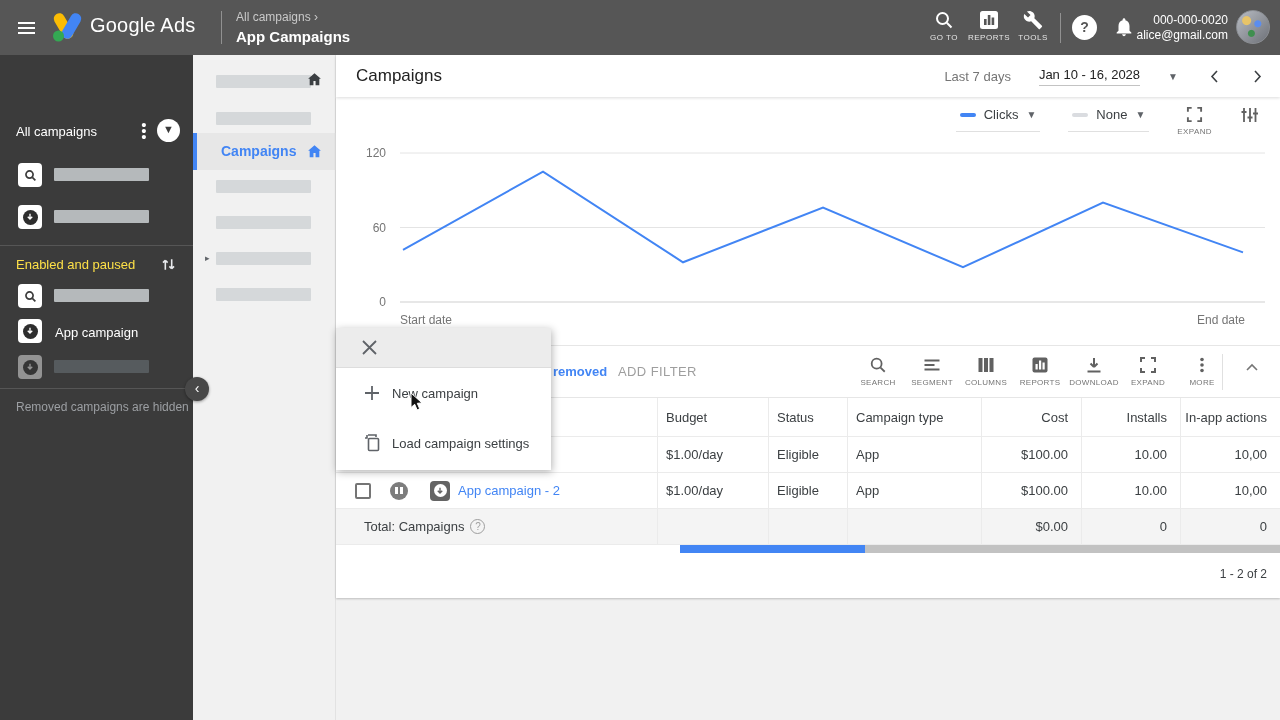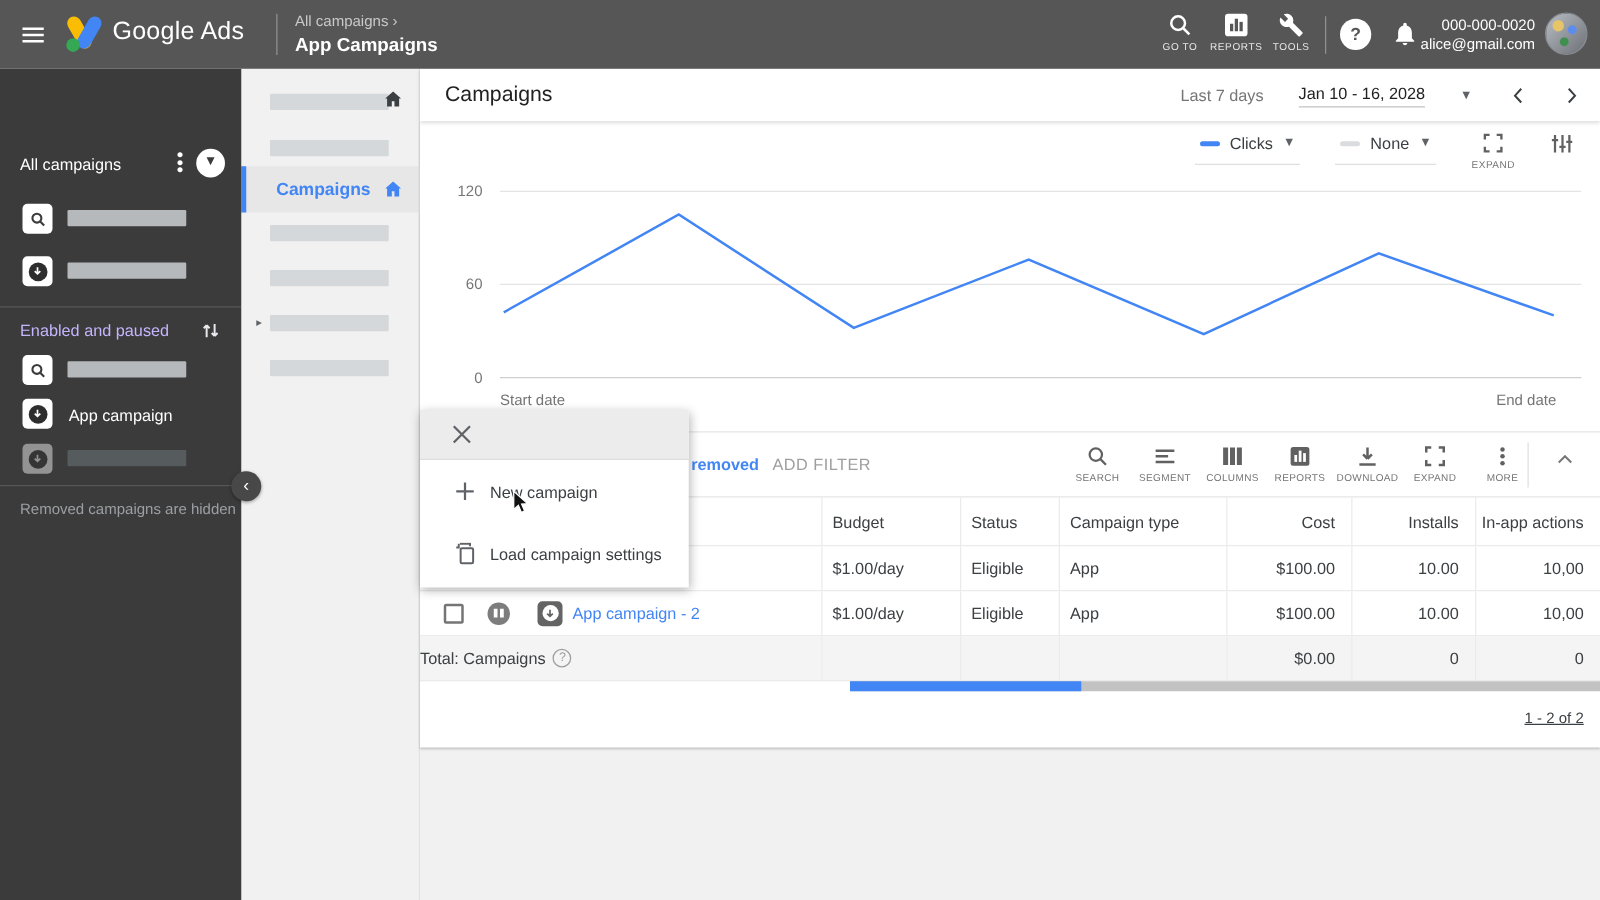--- a/index.html
+++ b/index.html
@@ -35,21 +35,21 @@
   .sd-title { position:absolute; left:16px; top:69px; color:#fff; font-size:13px; }
   .sd-dots { position:absolute; left:139px; top:67px; color:#fff; font-size:15px; letter-spacing:0; cursor:pointer; line-height:6px; width:10px; text-align:center; }
   .sd-dots b { display:block; height:6px; font-weight:400; }
   .sd-circ { position:absolute; left:157px; top:64px; width:23px; height:23px; border-radius:50%; background:#fff; color:#3b3b3b; text-align:center; line-height:21px; font-size:11px; cursor:pointer; }
   .icon-sq { position:absolute; width:24px; height:24px; background:#fff; border-radius:4px; display:flex; align-items:center; justify-content:center; }
   .icon-sq.dim { opacity:.45; }
   .app-dot { width:15px; height:15px; border-radius:50%; background:#2e2e2e; display:flex; align-items:center; justify-content:center; }
   .ph-bar { position:absolute; width:95px; height:13px; background:#b5b9bb; border-radius:1px; }
   .ph-bar.dark { background:#565b5e; }
   .sd-div { position:absolute; left:0; width:193px; height:1px; background:rgba(255,255,255,.14); }
-  .sd-sec { position:absolute; left:16px; top:202px; color:#c4b5fd; font-size:13px; }
+  .sd-sec { position:absolute; left:16px; top:202px; color:#fde047; font-size:13px; }
   .sd-app { position:absolute; left:55px; top:270px; color:#fff; font-size:13px; }
   .sd-note { position:absolute; left:16px; top:345px; color:#9c9fa3; font-size:12px; }
   .collapse-btn { position:absolute; left:185px; top:377px; width:24px; height:24px; border-radius:50%; background:#484848; color:#fff; text-align:center; line-height:22px; font-size:14px; z-index:20; cursor:pointer; box-shadow:0 1px 3px rgba(0,0,0,.4); }
 
   
   .slight { position:absolute; left:193px; top:55px; width:143px; height:665px; background:#f1f1f1; border-right:1px solid #e2e2e2; z-index:4; }
   .ln-bar { position:absolute; left:23px; width:95px; height:13px; background:#d5d8da; border-radius:1px; }
   .ln-sel { position:absolute; left:0; top:78px; width:143px; height:37px; background:#e7e7e7; cursor:pointer; }
   .ln-sel .blue-edge { position:absolute; left:0; top:0; width:4px; height:37px; background:#4285f4; }
   .ln-sel .txt { position:absolute; left:28px; top:10px; color:#4285f4; font-size:14px; font-weight:700; }
@@ -99,26 +99,26 @@
   .cell { display:flex; align-items:center; padding-left:8px; border-left:1px solid #ebebeb; overflow:hidden; white-space:nowrap; }
   .cell.first { border-left:none; padding-left:0; }
   .cell.num { justify-content:flex-end; padding-right:13px; padding-left:0; }
   .head .cell { color:#3c4043; }
   .rowlink { color:#4285f4; cursor:pointer; margin-left:8px; }
   .chk { width:16px; height:16px; border:2px solid #757575; border-radius:2px; margin-left:19px; cursor:pointer; background:#fff; }
   .pause-ic { width:18px; height:18px; border-radius:50%; background:#7d7d7d; display:flex; align-items:center; justify-content:center; gap:2.5px; margin-left:19px; }
   .pause-ic i { display:block; width:2.5px; height:7px; background:#fff; }
   .app-ic2 { width:20px; height:20px; background:#646464; border-radius:4px; display:flex; align-items:center; justify-content:center; margin-left:22px; }
   .app-ic2 .c { width:13px; height:13px; border-radius:50%; background:#fff; display:flex; align-items:center; justify-content:center; }
-  .total-lbl { padding-left:94px; display:flex; align-items:center; gap:6px; }
+  .total-lbl { padding-left:94px; display:flex; align-items:center; gap:6px;margin-left:28px; }
   .qmark { width:15px; height:15px; border:1px solid #9e9e9e; border-radius:50%; color:#9e9e9e; font-size:10px; text-align:center; line-height:14px; }
 
   .hscroll { position:absolute; left:344px; top:490px; width:600px; height:8px; background:#c2c2c2; }
   .hscroll .thumb { position:absolute; left:0; top:0; width:185px; height:8px; background:#4285f4; cursor:pointer; }
-  .pagin { position:absolute; right:13px; top:512px; font-size:12px; color:#3c4043;text-decoration:underline; }
+  .pagin { position:absolute; right:13px; top:512px; font-size:12px; color:#3c4043; }
 
   
   .popup { position:absolute; left:0; top:273px; width:215px; height:142px; background:#fff; z-index:15; box-shadow:1px 2px 8px rgba(0,0,0,.3); }
   .popup-head { height:40px; background:#ececec; border-bottom:1px solid #ddd; position:relative; }
   .popup-close { position:absolute; left:25px; top:11px; cursor:pointer; }
   .popup-item { height:50px; display:flex; align-items:center; cursor:pointer; }
   .popup-item .ic { width:20px; margin-left:26px; display:flex; justify-content:center; color:#5f6368; }
   .popup-item .lbl { margin-left:10px; font-size:13px; color:#3c4043; }
   .cursor-arrow { position:absolute; left:74px; top:337px; z-index:16; }
 

